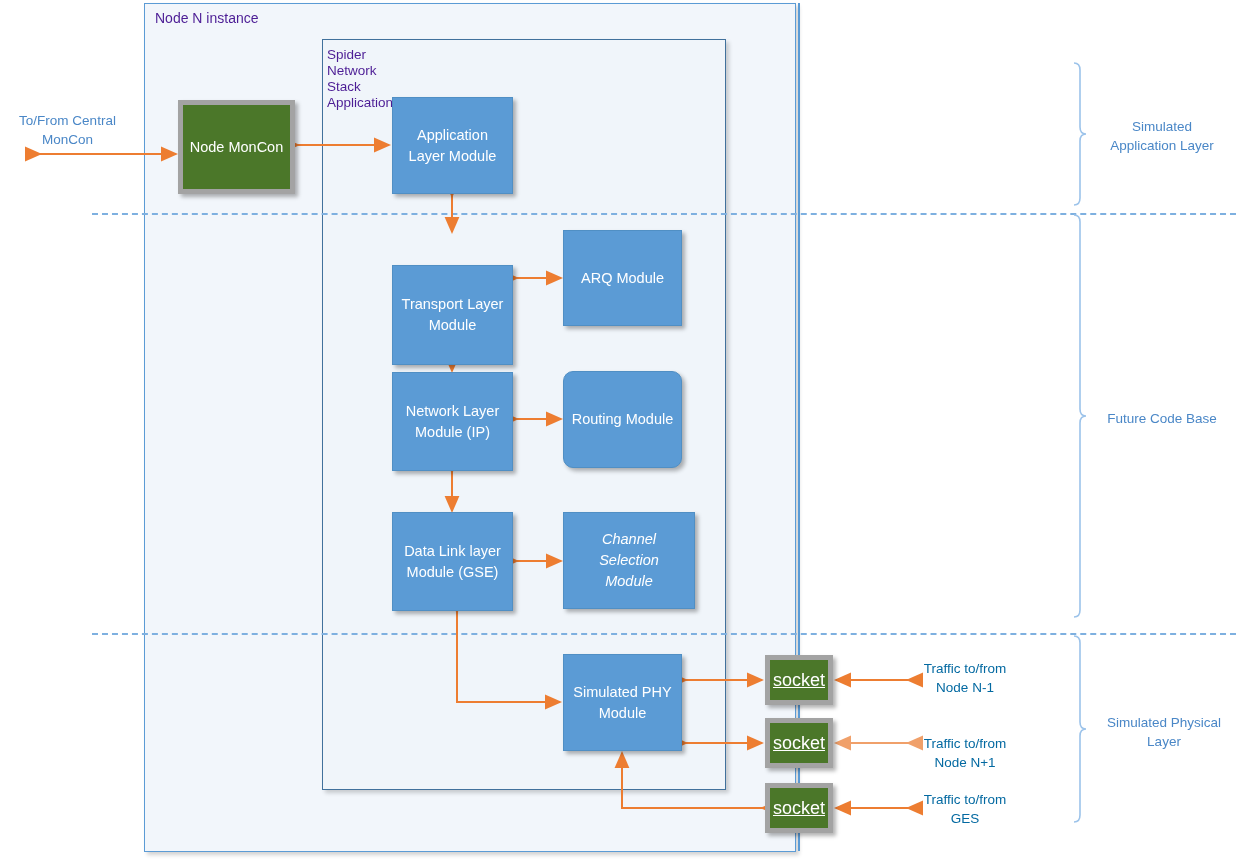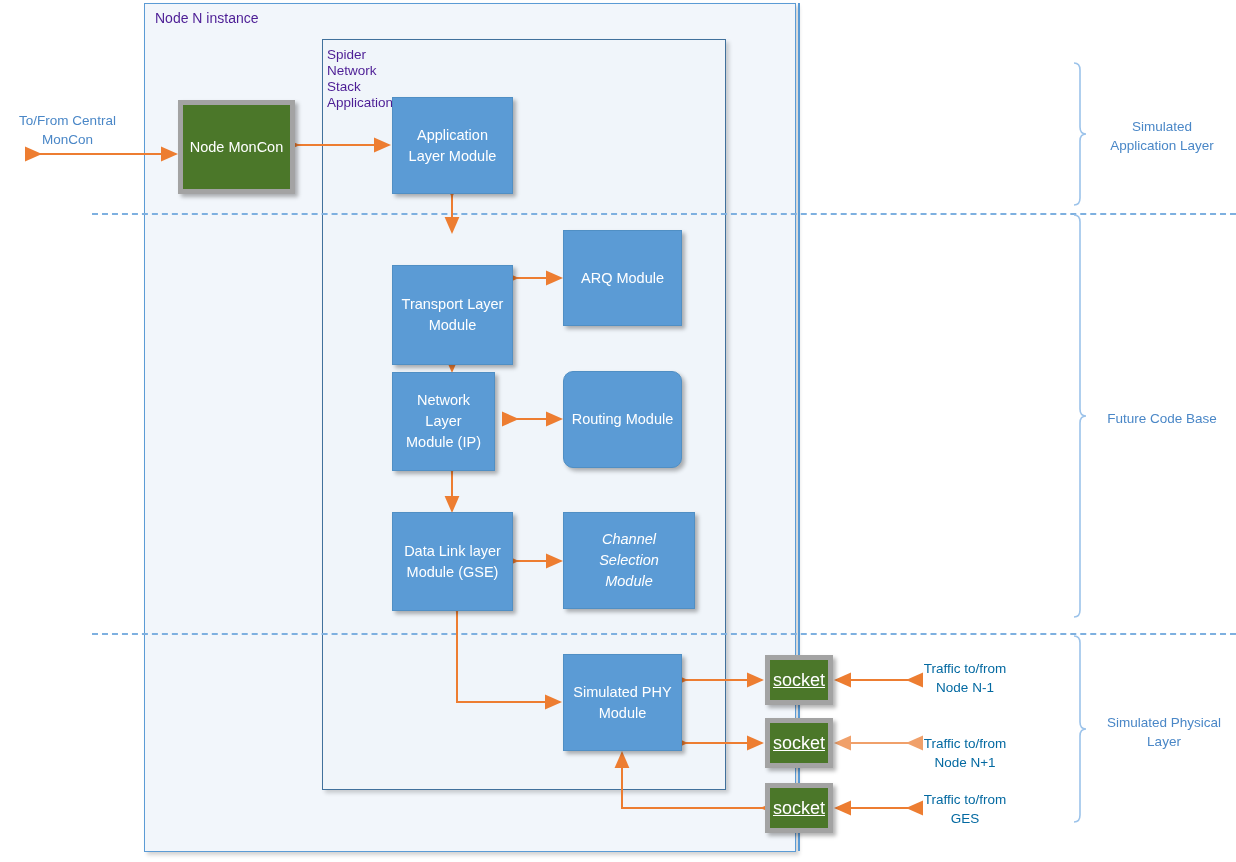--- a/index.html
+++ b/index.html
@@ -171,21 +171,21 @@
 
   <div class="abs node-box blue" style="left:392px; top:242px; width:121px; height:100px; white-space:pre-line;margin-top:23px;">
     <span>Transport Layer
 Module</span>
   </div>
 
   <div class="abs node-box blue" style="left:563px; top:230px; width:119px; height:96px;">
     <span>ARQ Module</span>
   </div>
 
-  <div class="abs node-box blue" style="left:392px; top:372px; width:103px; height:99px; white-space:pre-line;">
+  <div class="abs node-box blue" style="left:392px; top:372px; width:121px; height:99px; white-space:pre-line;">
     <span>Network Layer
 Module (IP)</span>
   </div>
 
   <div class="abs node-box blue" style="left:563px; top:371px; width:119px; height:97px;border-radius:10px;">
     <span>Routing Module</span>
   </div>
 
   <div class="abs node-box blue" style="left:392px; top:512px; width:121px; height:99px; white-space:pre-line;">
     <span>Data Link layer

